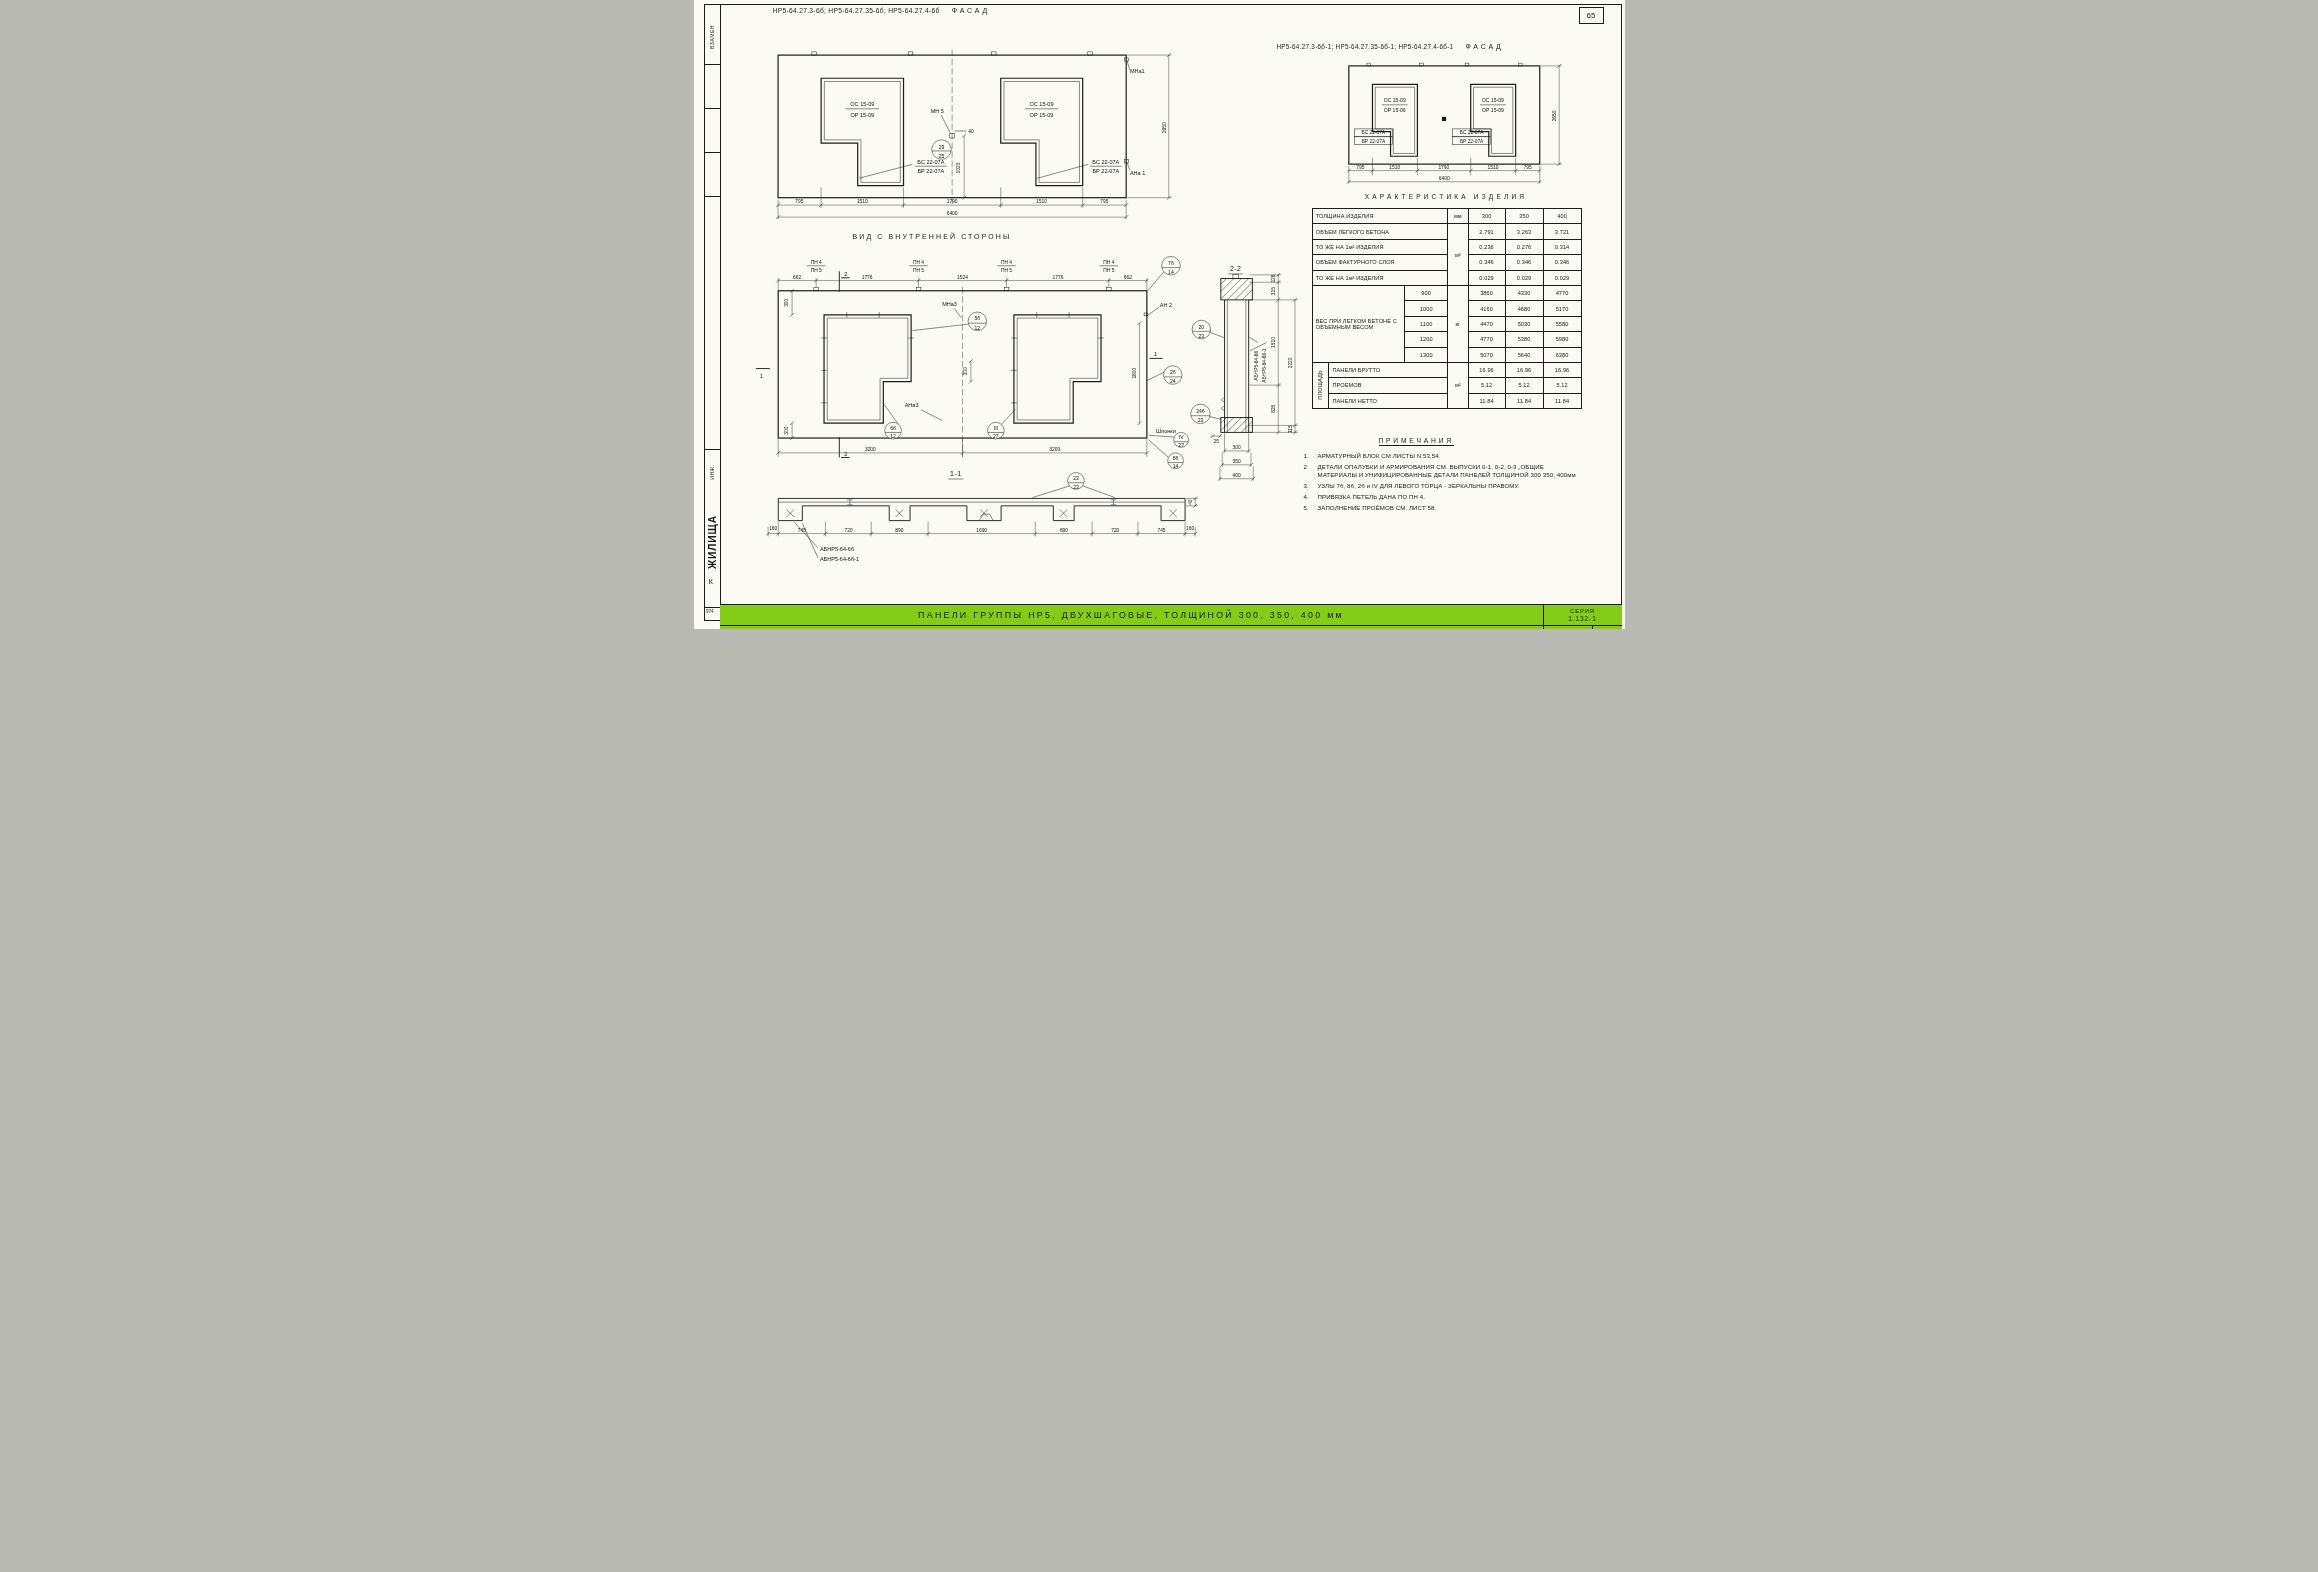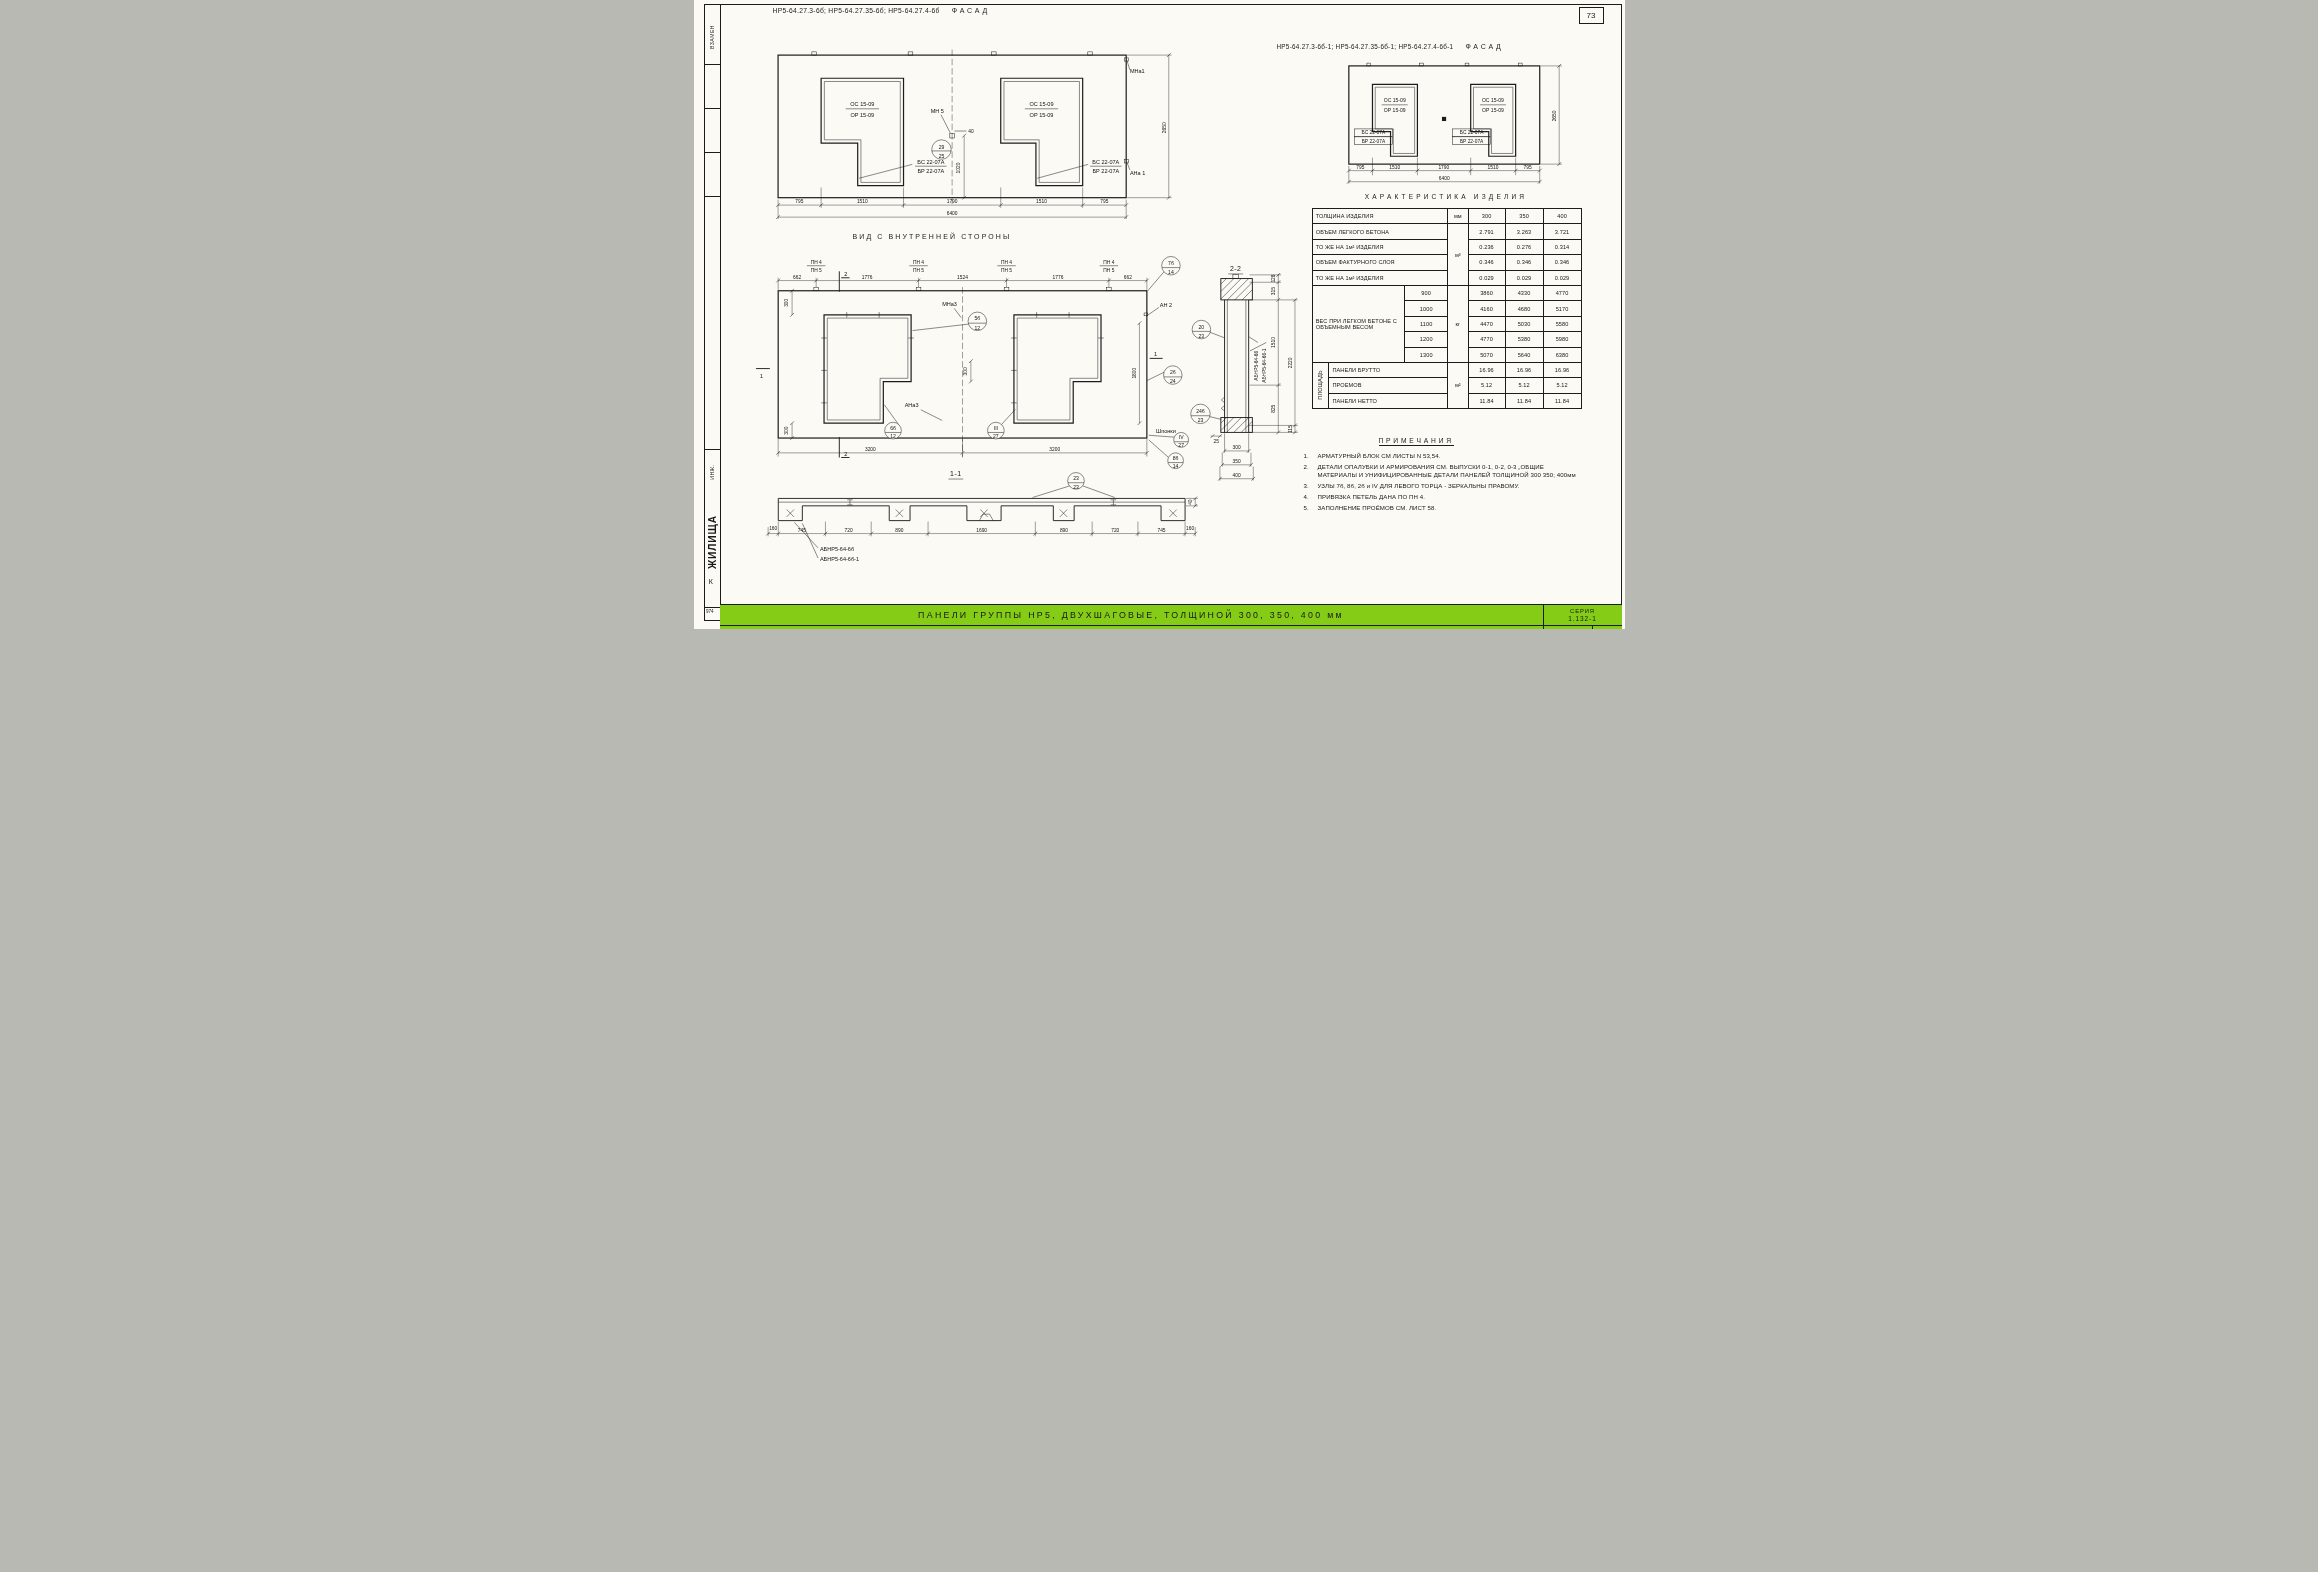--- a/index.html
+++ b/index.html
@@ -65,21 +65,21 @@
     <div class="mtick" style="top:192px"></div>
     <div class="mtick" style="top:445px"></div>
     <div class="mtick" style="top:603px"></div>
     <div class="mrot" style="top:33px">ВЗАМЕН</div>
     <div class="mrot" style="top:468px">ИНЖ.</div>
     <div class="mrot big" style="top:538px">ЖИЛИЩА</div>
   </div>
   <div class="kmark">К</div>
   <div class="n974">974</div>
 
-  <div class="pagenum">73</div>
+  <div class="pagenum">65</div>
 
   <div class="hdr" style="left:79px;top:7.4px">
     <span>НР5-64.27.3-6б; НР5-64.27.35-6б; НР5-64.27.4-6б</span><span class="fasad">ФАСАД</span>
   </div>
   <div class="hdr hdr2" style="left:583px;top:43px">
     <span>НР5-64.27.3-6б-1; НР5-64.27.35-6б-1; НР5-64.27.4-6б-1</span><span class="fasad">ФАСАД</span>
   </div>
   <div class="sec-title" style="left:159px;top:233px">ВИД С ВНУТРЕННЕЙ СТОРОНЫ</div>
   <div class="spec-title">ХАРАКТЕРИСТИКА ИЗДЕЛИЯ</div>
   <div class="notes-title">ПРИМЕЧАНИЯ</div>

